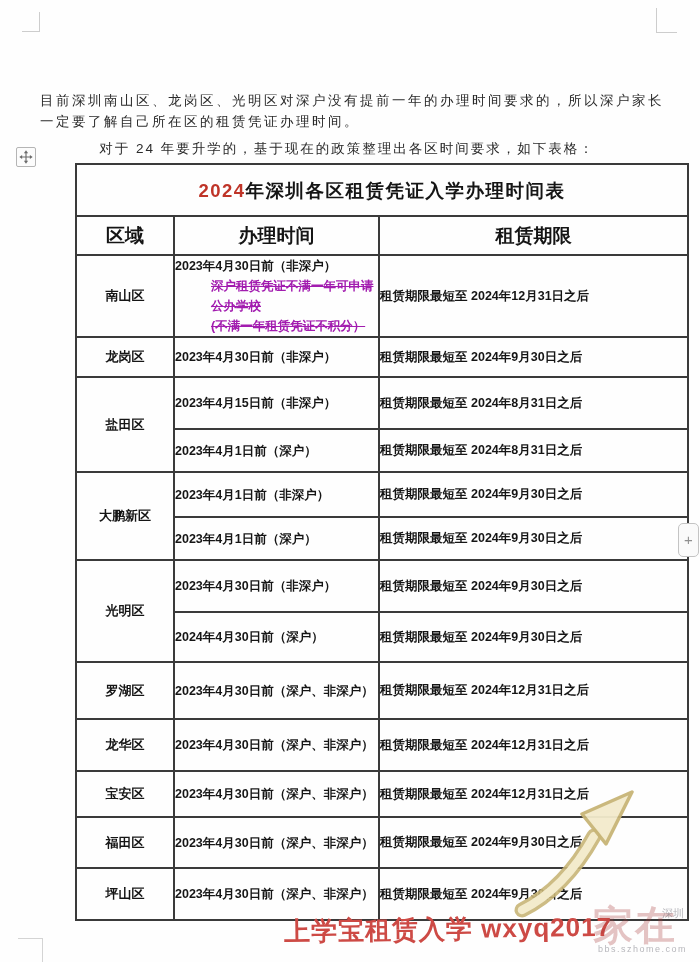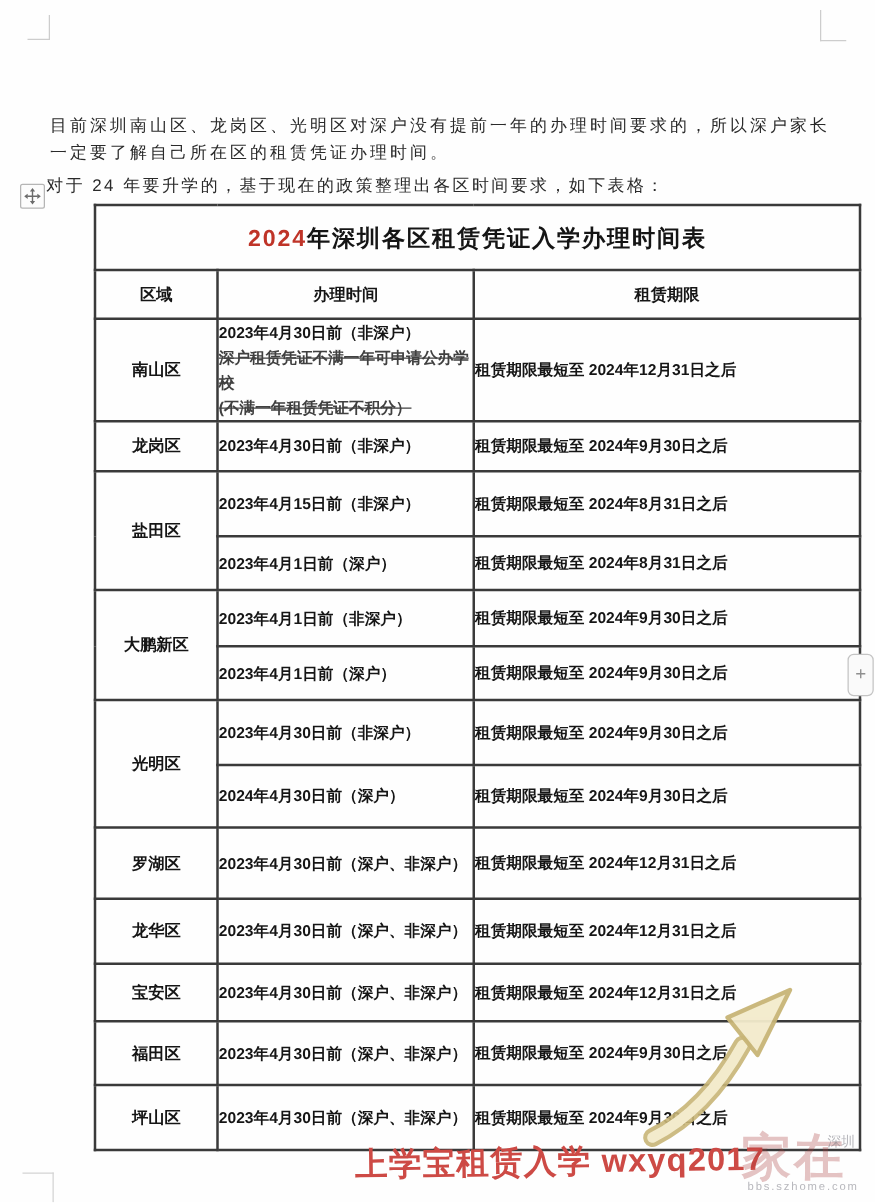--- a/index.html
+++ b/index.html
@@ -3,34 +3,34 @@
 <meta charset="utf-8">
 <style>
   html,body{margin:0;padding:0;background:#ffffff;}
   .page{
     position:relative;width:700px;height:962px;background:#fefefe;overflow:hidden;
     font-family:"Liberation Sans","DejaVu Sans",sans-serif;color:#1c1c1c;
   }
   
   .heading{position:absolute;left:40px;top:50px;font-size:15px;font-weight:bold;letter-spacing:1px;color:#141414;}
   .para1{position:absolute;left:40px;top:90px;width:626px;font-size:13.5px;font-weight:500;line-height:21px;letter-spacing:2.5px;color:#2a2a2a;}
-  .para2{position:absolute;left:37px;top:140px;width:620px;font-size:13.5px;letter-spacing:2px;color:#2a2a2a;}
+  .para2{position:absolute;left:37px;top:140px;width:620px;font-size:13.5px;letter-spacing:2px;color:#2a2a2a;text-align:center;}
   
   table.sched{
     position:absolute;left:40px;top:163px;width:612px;
     border-collapse:collapse;table-layout:fixed;margin-left:35px;
   }
   table.sched td,table.sched th{border:2px solid #3a3a3a;padding:0;vertical-align:middle;}
   td.titlecell{height:50px;text-align:center;font-size:18.5px;font-weight:bold;letter-spacing:1.5px;color:#151515;}
   td.titlecell .red{color:#bf3428;}
-  th.colhead{height:37px;font-size:13px;font-weight:bold;text-align:center;color:#151515;}
+  th.colhead{height:37px;font-size:19px;font-weight:bold;text-align:center;color:#151515;}
   td.region{text-align:center;font-weight:bold;font-size:13px;color:#151515;}
   td.time{padding:4px 4px 4px 11px;font-size:12.5px;font-weight:bold;line-height:1.6;color:#151515;}
   td.lease{padding:2px 2px 2px 9px;font-size:12.5px;font-weight:bold;color:#151515;}
-  .note{color:#404040;text-decoration:line-through;font-weight:bold;font-size:12.5px;display:block;}
+  .note{color:#a21caf;text-decoration:line-through;font-weight:bold;font-size:12.5px;display:block;padding-left:36px;}
   
   .promo{
     position:absolute;left:284px;top:912px;font-size:26px;font-weight:bold;
     color:#cd4a45;letter-spacing:1px;transform:rotate(-0.8deg);white-space:nowrap;
   }
   
   .move-handle{
     position:absolute;left:16px;top:147px;width:20px;height:20px;background:#fcfcfc;
     border:1px solid #b5b5b5;border-radius:2px;box-sizing:border-box;
     display:flex;align-items:center;justify-content:center;cursor:move;

